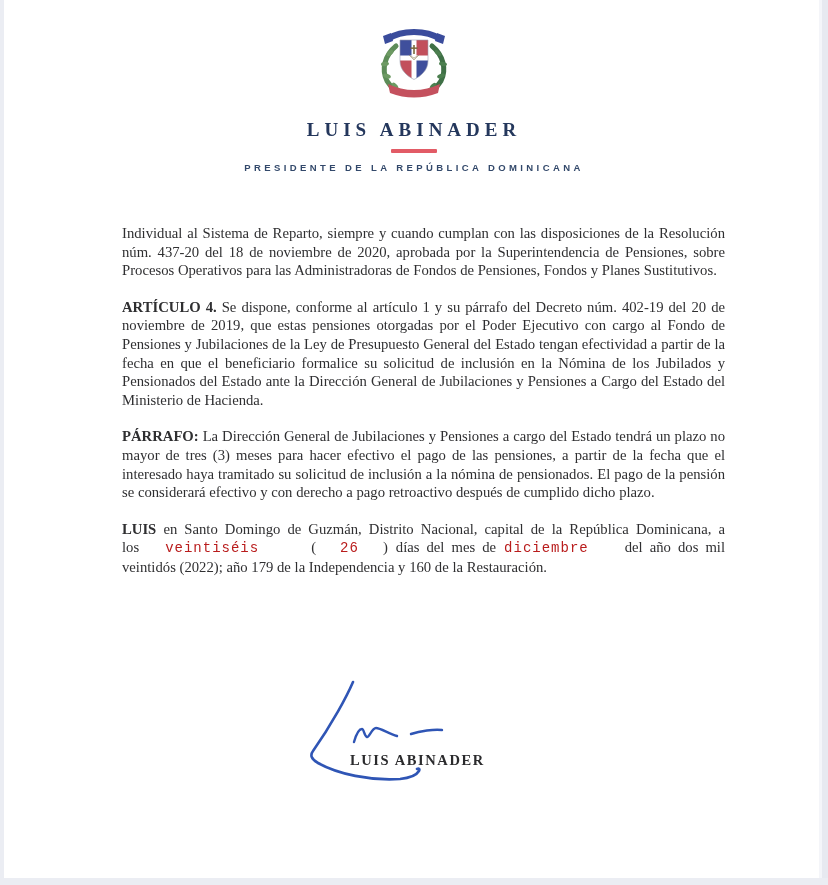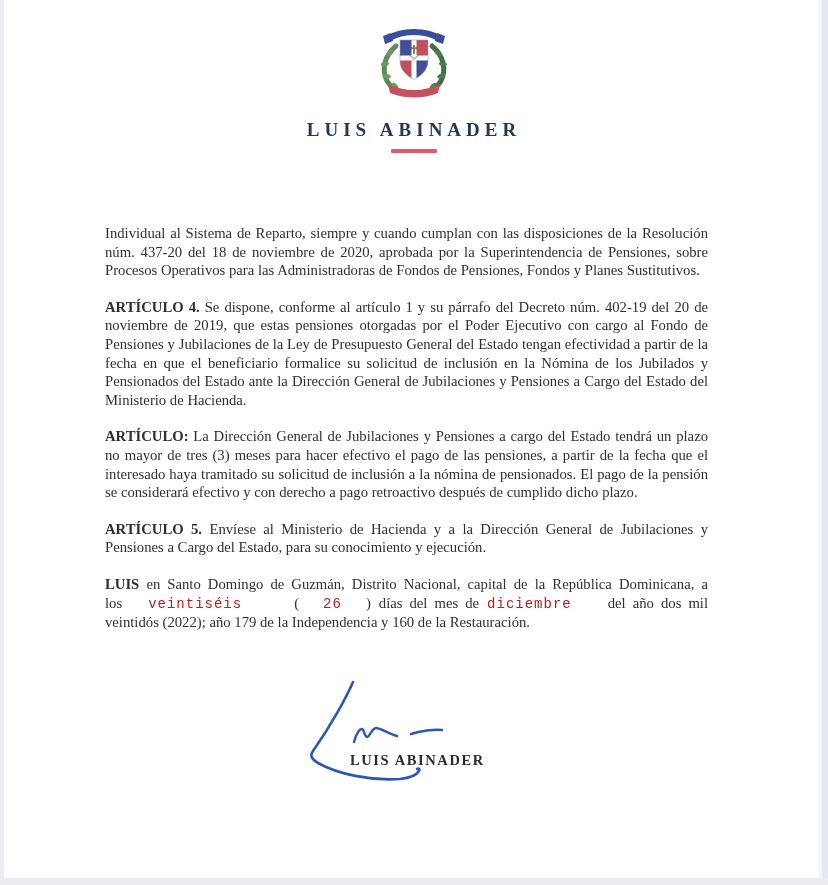--- a/index.html
+++ b/index.html
@@ -42,21 +42,21 @@
     font-family: "Liberation Sans", sans-serif;
     font-size: 9.5px;
     font-weight: 600;
     letter-spacing: 3.4px;
     color: #33496b;
   }
 
   
   .doc-body {
     position: absolute;
-    left: 105px; top: 224px;
+    left: 122px; top: 224px;
     width: 603px;
     font-size: 14.7px;
     line-height: 18.6px;
     text-align: justify;
     color: #2f2f31;
   }
   .doc-body p { margin: 0 0 18px 0; }
   .lead { font-weight: 700; }
   .typed {
     font-family: "Liberation Mono", monospace;
@@ -123,33 +123,32 @@
         </g>
         <path d="M34 13 h28 v21 c0 9 -7 15 -14 18.5 c-7 -3.5 -14 -9.5 -14 -18.5 z" fill="none" stroke="#9aa0b2" stroke-width="0.6"></path>
 
         <rect x="47.2" y="18" width="1.6" height="9" fill="#7b6a3e"></rect>
         <rect x="44.5" y="20.4" width="7" height="1.5" fill="#7b6a3e"></rect>
         <path d="M43 28 l5 3 l5 -3 l-5 5 z" fill="#e8e2d2" stroke="#8e8468" stroke-width="0.5"></path>
       </svg>
     </span>
     <div class="president-name">LUIS ABINADER</div>
     <div class="red-rule"></div>
+    <div class="president-title">PRESIDENTE DE LA REPÚBLICA DOMINICANA</div>
   </div>
 
   <div class="doc-body">
     <p><span>Individual al Sistema de Reparto, siempre y cuando cumplan con las disposiciones de la Resolución núm. 437-20 del 18 de noviembre de 2020, aprobada por la Superintendencia de Pensiones, sobre Procesos Operativos para las Administradoras de Fondos de Pensiones, Fondos y Planes Sustitutivos.</span></p>
 
     <p><span class="lead">ARTÍCULO 4.</span>
       <span>Se dispone, conforme al artículo 1 y su párrafo del Decreto núm. 402-19 del 20 de noviembre de 2019, que estas pensiones otorgadas por el Poder Ejecutivo con cargo al Fondo de Pensiones y Jubilaciones de la Ley de Presupuesto General del Estado tengan efectividad a partir de la fecha en que el beneficiario formalice su solicitud de inclusión en la Nómina de los Jubilados y Pensionados del Estado ante la Dirección General de Jubilaciones y Pensiones a Cargo del Estado del Ministerio de Hacienda.</span></p>
 
-    <p><span class="lead">ARTÍCULO:</span>
+    <p><span class="lead">PÁRRAFO:</span>
       <span>La Dirección General de Jubilaciones y Pensiones a cargo del Estado tendrá un plazo no mayor de tres (3) meses para hacer efectivo el pago de las pensiones, a partir de la fecha que el interesado haya tramitado su solicitud de inclusión a la nómina de pensionados. El pago de la pensión se considerará efectivo y con derecho a pago retroactivo después de cumplido dicho plazo.</span></p>
 
-    <p><span class="lead">ARTÍCULO 5.</span>
-      <span>Envíese al Ministerio de Hacienda y a la Dirección General de Jubilaciones y Pensiones a Cargo del Estado, para su conocimiento y ejecución.</span></p>
 
     <p><span class="lead">LUIS</span>
       <span>en Santo Domingo de Guzmán, Distrito Nacional, capital de la República Dominicana, a los</span><span class="typed typed-day">veintiséis</span><span>(</span><span class="typed typed-num">26</span><span class="paren-close">)</span><span>días del mes de</span><span class="typed typed-month">diciembre</span><span>del año dos mil veintidós (2022); año 179 de la Independencia y 160 de la Restauración.</span></p>
   </div>
 
   <div class="signature-block">
     <svg class="signature-svg" width="170" height="118" viewBox="0 0 170 118" aria-hidden="true">
       <path d="M55 10 C49 24 34 52 15 79 C12 83 13 87 20 91 C40 102 72 109 102 107 C112 106 118 104 121 99 C122 97 121 96 119 97" fill="none" stroke="#2f55b5" stroke-width="2.6" stroke-linecap="round"></path>
       <path d="M56 70 C58 63 61 57 64 57 C66 57 66 64 69 65 C71 66 74 56 78 56 C82 56 90 61 99 64" fill="none" stroke="#2f55b5" stroke-width="2.4" stroke-linecap="round"></path>
       <path d="M113 62 C122 59 136 57 144 58" fill="none" stroke="#2f55b5" stroke-width="2.4" stroke-linecap="round"></path>

